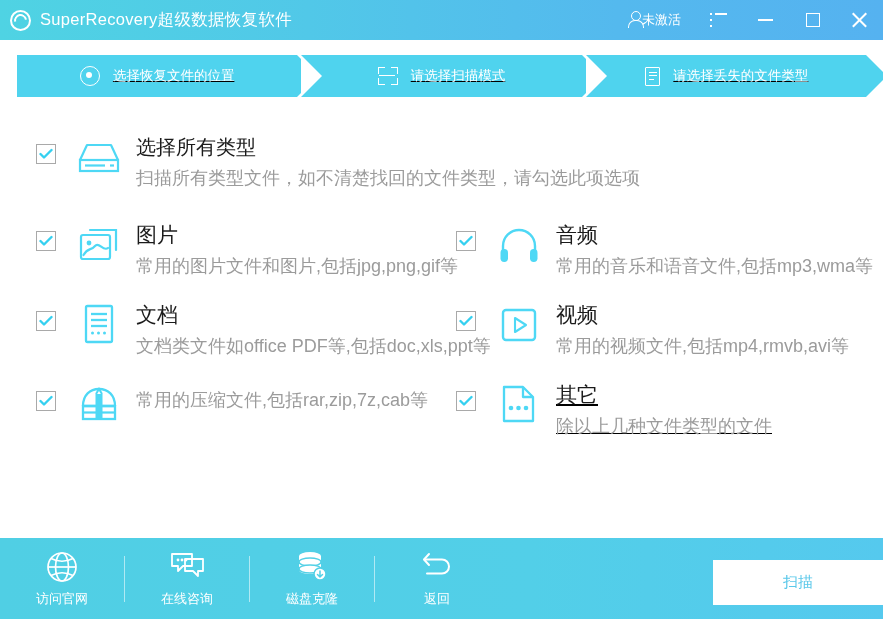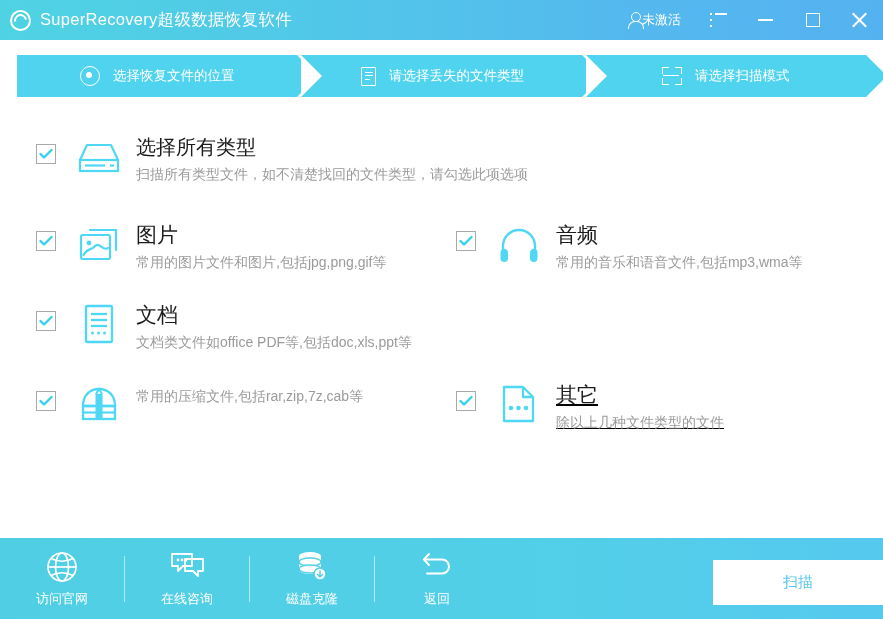--- a/index.html
+++ b/index.html
@@ -26,21 +26,21 @@
   .logo-circle::after{
     content:""; position:absolute; width:9px;height:9px;border-radius:50%;
     border:2px solid #ffffff; border-bottom-color:transparent; border-right-color:transparent;
     transform:rotate(35deg);
   }
   .app-title{
     color:#ffffff; font-size:16.5px; letter-spacing:.3px; margin-left:9px;
     white-space:nowrap;
   }
   .tb-right{ margin-left:auto; display:flex; align-items:center; height:40px; }
-  .user-block{ display:flex; align-items:flex-end; gap:0; padding:0 14px; cursor:default; }
+  .user-block{ display:flex; align-items:flex-start; gap:0; padding:0 14px; cursor:default; }
   .user-icon{ width:15px;height:17px; position:relative; }
   .user-icon::before{
     content:""; position:absolute; top:0; left:3.5px; width:8px;height:8px;
     border:1.5px solid #fff; border-radius:50%;
   }
   .user-icon::after{
     content:""; position:absolute; bottom:0; left:0.5px; width:14px;height:7px;
     border:1.5px solid #fff; border-bottom:none;
     border-radius:7px 7px 0 0;
   }
@@ -68,20 +68,21 @@
   .close-icon::before,.close-icon::after{
     content:""; position:absolute; top:7px; left:-1px; width:19px;height:1.8px;background:#fff;
   }
   .close-icon::before{ transform:rotate(45deg); }
   .close-icon::after{ transform:rotate(-45deg); }
 
   
   .steps{
     position:absolute; left:17px; top:55px; width:849px; height:26px;
     display:flex;
+    text-decoration:underline;
   }
   .step{
     position:relative; flex:1; height:42px; background:#4fd3ee;
     display:flex; align-items:center; justify-content:center; gap:13px;
   }
   .step:not(:last-child){ margin-right:4px; }
   .step::after{
     content:""; position:absolute; right:-21px; top:0;
     width:0;height:0; border-left:21px solid #4fd3ee;
     border-top:21px solid transparent; border-bottom:21px solid transparent;
@@ -126,21 +127,21 @@
     margin-top:9px;
   }
   .chk svg{ display:block; }
   .row-icon{
     width:46px;height:46px; margin-left:20px; flex:none;
     display:flex; align-items:center; justify-content:center;
   }
   .row-text{ margin-left:14px; }
   .row-title{ font-size:21px; color:#1b1b1b; line-height:1.25; }
   .row-title.big{ font-size:20px; }
-  .row-desc{ font-size:14px; color:#9b9b9b; margin-top:6px; white-space:nowrap; }
+  .row-desc{ font-size:18px; color:#9b9b9b; margin-top:6px; white-space:nowrap; }
 
   
   .footer{
     position:absolute; left:0; bottom:0; width:883px; height:81px;
     background:#52d0e6;
     background: linear-gradient(to right,#50cfe4 0%, #52cfe8 60%, #55c9ee 100%);
     display:flex; align-items:center;
   }
   .fbtn{
     width:124px; height:81px; display:flex; flex-direction:column;
@@ -193,36 +194,36 @@
       </div>
     </div>
   </div>
 
   <div class="steps">
     <div class="step">
       <span class="step-ico ico-target"></span>
       <span class="step-label">选择恢复文件的位置</span>
     </div>
     <div class="step">
-      <span class="step-ico ico-doc">
-        <i></i>
-          <i></i>
-          <i></i>
-      </span>
-      <span class="step-label">请选择丢失的文件类型</span>
-    </div>
-    <div class="step">
       <span class="step-ico ico-frame">
         <span></span>
           <span></span>
           <span></span>
           <span></span>
           <span></span>
       </span>
       <span class="step-label">请选择扫描模式</span>
+    </div>
+    <div class="step">
+      <span class="step-ico ico-doc">
+        <i></i>
+          <i></i>
+          <i></i>
+      </span>
+      <span class="step-label">请选择丢失的文件类型</span>
     </div>
   </div>
 
   <div class="content">
 
     <div class="row" style="left:36px; top:25px;">
       <div class="chk">
         <svg width="14" height="12" viewBox="0 0 14 12">
             <path d="M1.5 6 L5 9.5 L12.5 2" stroke="#35d0f0" stroke-width="2.4" fill="none" stroke-linecap="round" stroke-linejoin="round"></path>
           </svg>
@@ -296,20 +297,37 @@
           <circle cx="18.5" cy="29" r="1.5" fill="#4ed8f5"></circle>
           <circle cx="24.5" cy="29" r="1.5" fill="#4ed8f5"></circle>
         </svg>
       </div>
       <div class="row-text">
         <div class="row-title">文档</div>
         <div class="row-desc">文档类文件如office PDF等,包括doc,xls,ppt等</div>
       </div>
     </div>
 
+    <div class="row" style="left:456px; top:192px;">
+      <div class="chk">
+        <svg width="14" height="12" viewBox="0 0 14 12">
+            <path d="M1.5 6 L5 9.5 L12.5 2" stroke="#35d0f0" stroke-width="2.4" fill="none" stroke-linecap="round" stroke-linejoin="round"></path>
+          </svg>
+      </div>
+      <div class="row-icon">
+        <svg width="40" height="40" viewBox="0 0 40 40">
+          <rect x="4" y="5" width="32" height="30" rx="3" fill="none" stroke="#4ed8f5" stroke-width="2.4"></rect>
+          <path d="M16 13 L27 20 L16 27 Z" fill="none" stroke="#4ed8f5" stroke-width="2.1" stroke-linejoin="round"></path>
+        </svg>
+      </div>
+      <div class="row-text">
+        <div class="row-title">视频</div>
+        <div class="row-desc">常用的视频文件,包括mp4,rmvb,avi等</div>
+      </div>
+    </div>
 
     <div class="row" style="left:36px; top:272px;">
       <div class="chk">
         <svg width="14" height="12" viewBox="0 0 14 12">
             <path d="M1.5 6 L5 9.5 L12.5 2" stroke="#35d0f0" stroke-width="2.4" fill="none" stroke-linecap="round" stroke-linejoin="round"></path>
           </svg>
       </div>
       <div class="row-icon">
         <svg width="42" height="38" viewBox="0 0 42 38">
           <path d="M5 20 C5 9, 12 3, 21 3 C30 3, 37 9, 37 20 Z" fill="none" stroke="#4ed8f5" stroke-width="2.3" stroke-linejoin="round"></path>

